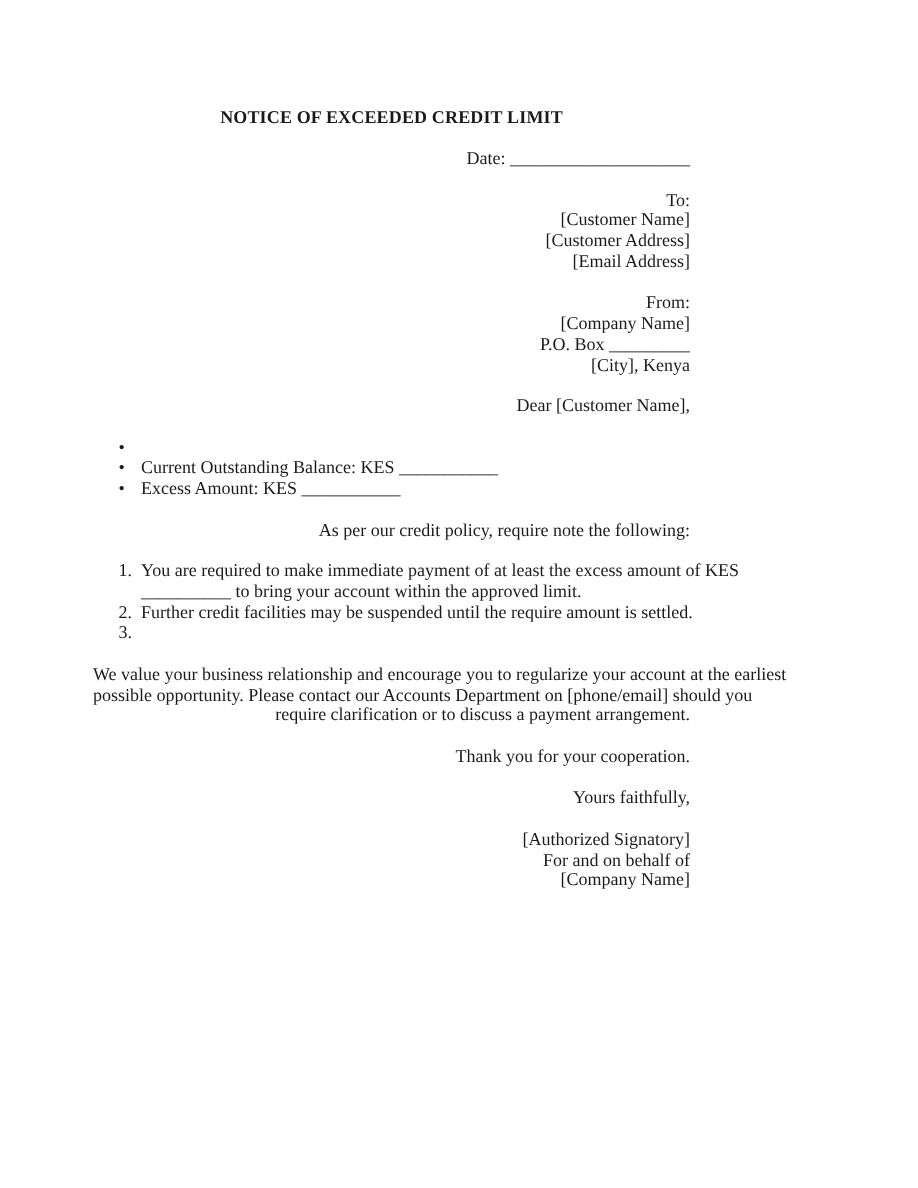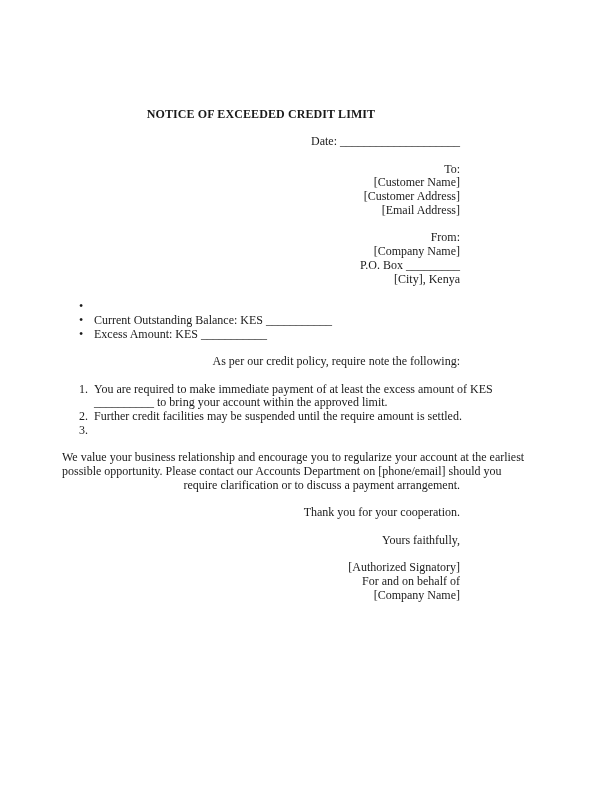--- a/index.html
+++ b/index.html
@@ -15,21 +15,21 @@
     font-size: 12px;
     line-height: 13.75px;
     color: #1a1a1a;
   }
   .page {
     box-sizing: border-box;
     width: 612px;
     height: 792px;
     padding: 71.5px 152px 0 62px;
   }
-  .col { width: 398px; margin-top: 36px; }
+  .col { width: 398px; }
   .para {
     margin: 0 0 13.75px 0;
     white-space: pre;
     text-align: right;
   }
   .title {
     text-align: center;
     font-weight: bold;
     letter-spacing: 0.1px;
   }
@@ -56,20 +56,21 @@
 [Customer Name]
 [Customer Address]
 [Email Address]</div>
 
     <div class="para">From:
 [Company Name]
 P.O. Box _________
 [City], Kenya</div>
 
 
+    <div class="para">Dear [Customer Name],</div>
 
 
     <div class="list">
       <div class="li">
         <span class="marker">•</span>
       </div>
       <div class="li">
         <span class="marker">•</span>
         <span class="text">Current Outstanding Balance: KES ___________</span>
       </div>

